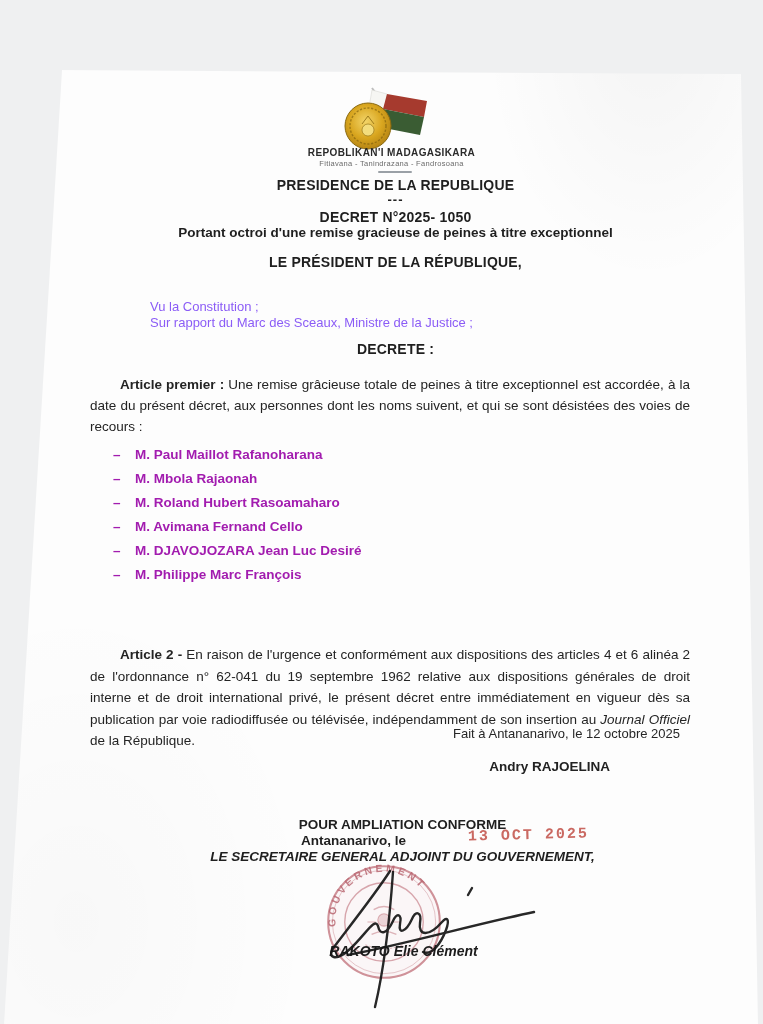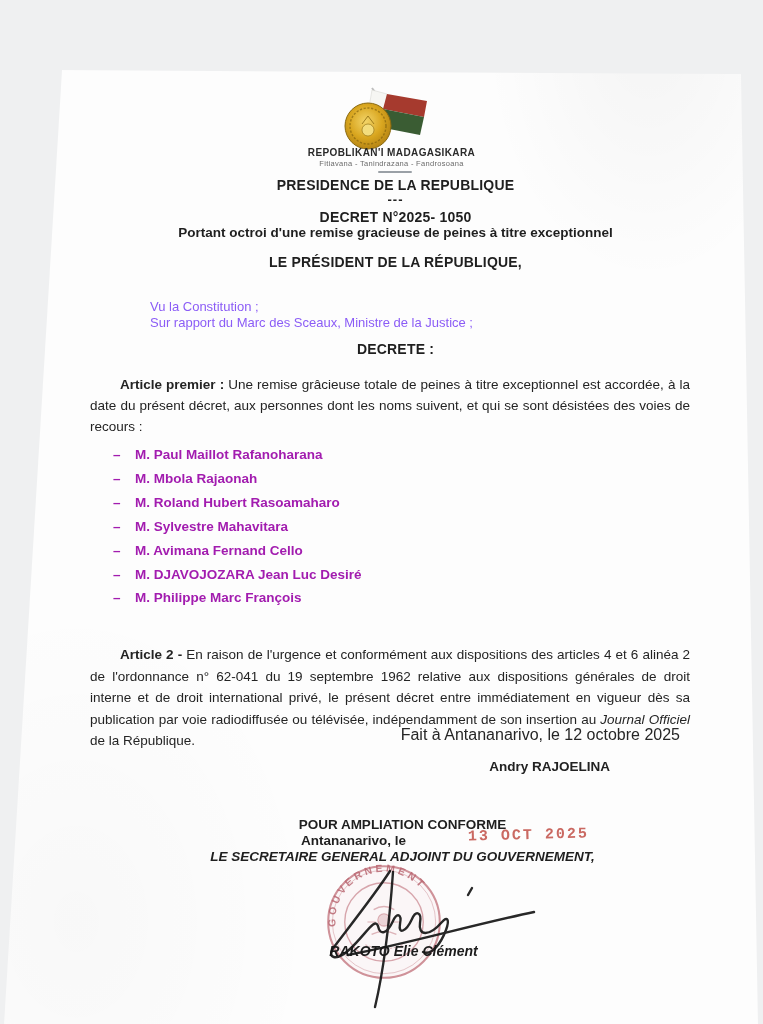--- a/index.html
+++ b/index.html
@@ -29,21 +29,21 @@
   .logo-country{position:absolute;top:147px;left:0;width:763px;text-align:center;
     font-size:10px;font-weight:bold;letter-spacing:0.4px;color:#2a2a2a;transform:translateX(10px);}
   .logo-motto{position:absolute;top:159px;left:0;width:763px;text-align:center;
     font-size:7.5px;color:#6b6b6b;letter-spacing:0.3px;transform:translateX(10px);}
   .logo-rule{position:absolute;top:171px;left:378px;width:34px;height:2px;background:#9aa0a6;border-radius:1px;}
   .para{left:90px;width:600px;text-align:justify;text-indent:30px;}
   .visas{left:150px;top:299px;font-size:13px;line-height:15.5px;color:#8b5cf6;}
   .names{left:113px;top:443px;font-size:13.5px;font-weight:bold;color:#a21caf;}
   .name-row{line-height:23.9px;white-space:nowrap;}
   .dash{display:inline-block;width:22px;font-weight:bold;}
-  .sig-line{right:83px;top:726px;font-size:16px;color:#262626;}
+  .sig-line{right:83px;top:726px;font-size:13px;color:#262626;}
   .president{right:153px;top:759px;font-size:13.5px;margin-left:18px;}
   .cert{left:0;width:763px;text-align:center;font-size:13.5px;color:#1f1f1f;}
   .stamp-date{
     left:468px;top:827px;
     font-family:"Liberation Mono","DejaVu Sans Mono",monospace;
     font-weight:bold;font-size:15px;letter-spacing:2px;
     color:rgba(193,79,70,0.85);transform:rotate(-1.5deg);
     white-space:nowrap;
   }
   .round-stamp{position:absolute;left:322px;top:860px;width:124px;height:124px;z-index:1;opacity:0.9;}
@@ -87,21 +87,20 @@
   <div>Sur rapport du Marc des Sceaux, Ministre de la Justice ;</div>
 </div>
 <div class="abs centered shift h14" style="top:341px;">DECRETE :</div>
 
 <div class="abs para body-text" style="top:374px;"><span class="b">Article premier :</span> <span>Une remise grâcieuse totale de peines à titre exceptionnel est accordée, à la date du présent décret, aux personnes dont les noms suivent, et qui se sont désistées des voies de recours :</span></div>
 
 <div class="abs names">
   <div class="name-row"><span class="dash">–</span><span>M. Paul Maillot Rafanoharana</span></div>
   <div class="name-row"><span class="dash">–</span><span>M. Mbola Rajaonah</span></div>
   <div class="name-row"><span class="dash">–</span><span>M. Roland Hubert Rasoamaharo</span></div>
-  <div class="name-row"><span class="dash">–</span><span>M. Sylvestre Mahavitara</span></div>
   <div class="name-row"><span class="dash">–</span><span>M. Avimana Fernand Cello</span></div>
   <div class="name-row"><span class="dash">–</span><span>M. DJAVOJOZARA Jean Luc Desiré</span></div>
   <div class="name-row"><span class="dash">–</span><span>M. Philippe Marc François</span></div>
 </div>
 
 <div class="abs para body-text" style="top:644px;line-height:21.5px;"><span class="b">Article 2 -</span> <span>En raison de l'urgence et conformément aux dispositions des articles 4 et 6 alinéa 2 de l'ordonnance n° 62-041 du 19 septembre 1962 relative aux dispositions générales de droit interne et de droit international privé, le présent décret entre immédiatement en vigueur dès sa publication par voie radiodiffusée ou télévisée, indépendamment de son insertion au </span><i>Journal Officiel</i><span> de la République.</span></div>
 
 <div class="abs sig-line">Fait à Antananarivo, le 12 octobre 2025</div>
 <div class="abs president b">Andry RAJOELINA</div>
 

